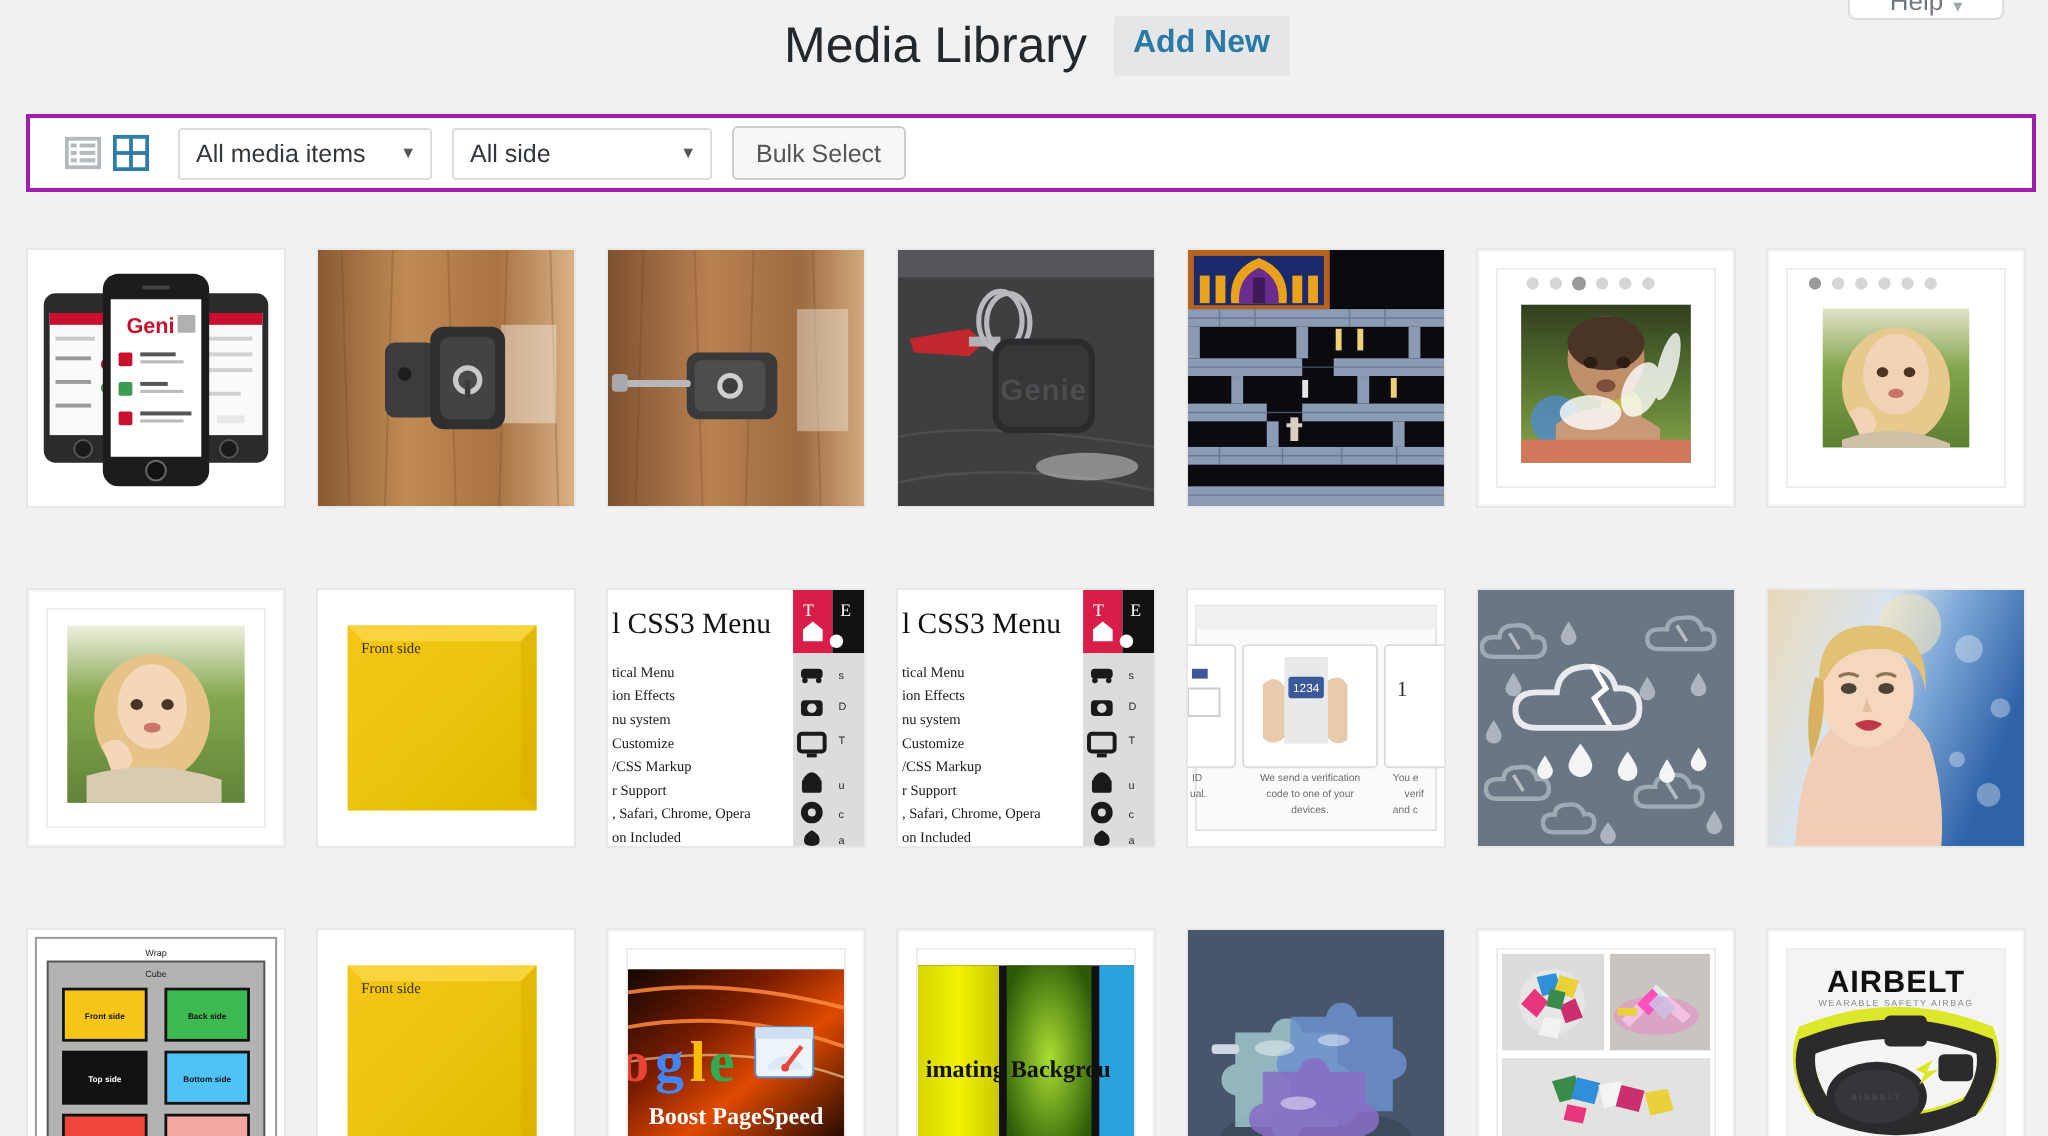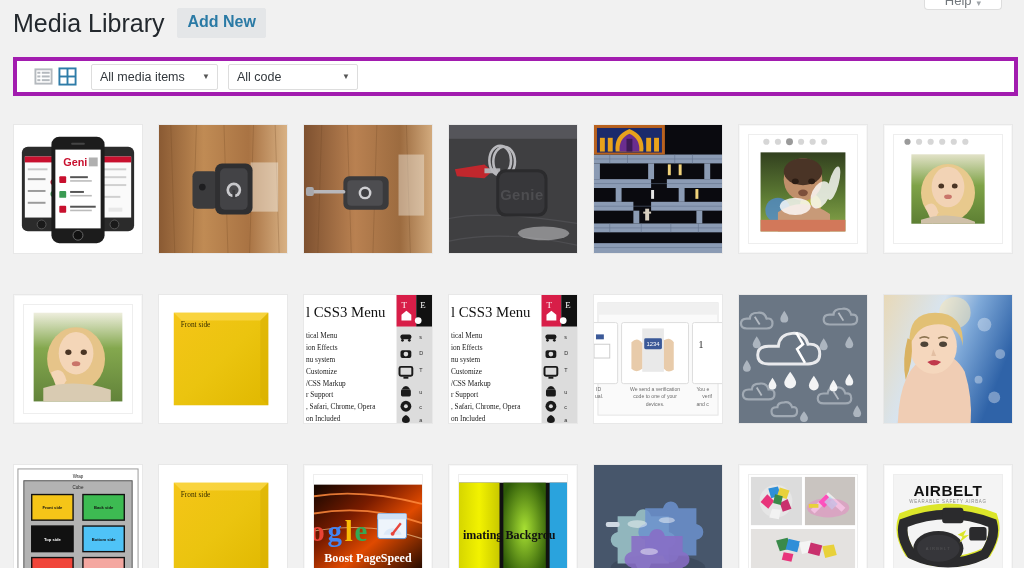--- a/index.html
+++ b/index.html
@@ -32,20 +32,21 @@
 
   
   .page-header {
     position: absolute;
     top: 0; left: 0; right: 0;
     height: 46px;
     display: flex;
     align-items: center;
     padding-left: 13px;
     gap: 13px;
+    justify-content: center;
   }
   .page-title {
     font-size: 25px;
     font-weight: 400;
     color: #23282d;
     line-height: 1.3;
     font-family: "Liberation Sans", sans-serif;
   }
   .add-new-btn {
     font-size: 16px;
@@ -59,21 +60,21 @@
     cursor: pointer;
   }
 
   
   .toolbar {
     position: absolute;
     top: 57px; left: 13px;
     width: 1005px;
     height: 39px;
     background: #fff;
-    border: 4px solid #a21caf;
+    border: 2px solid #a21caf;
     display: flex;
     align-items: center;
     padding: 12px 10px;
   }
   .view-switch { display: flex; gap: 5px; margin-right: 14px; margin-left: 7px; }
   .view-icon {
     width: 19px; height: 19px;
     cursor: pointer;
     display: block;
   }
@@ -185,24 +186,25 @@
       <rect x="2" y="9" width="16" height="2" fill="#2e7ca8"></rect>
     </svg>
   </div>
 
   <div class="select-box sel-media">
     <span>All media items</span>
     <span class="sel-caret">▼</span>
   </div>
 
   <div class="select-box sel-dates">
-    <span>All code</span>
+    <span>All side</span>
     <span class="sel-caret">▼</span>
   </div>
 
+  <button class="bulk-btn">Bulk Select</button>
 
 </div>
 
 <div class="media-grid">
 
   <div class="media-item">
     <svg class="thumb" viewBox="0 0 130 130">
       <rect width="130" height="130" fill="#fff"></rect>
       <g>
         <rect x="8" y="22" width="40" height="86" rx="6" fill="#2b2b2b"></rect>

